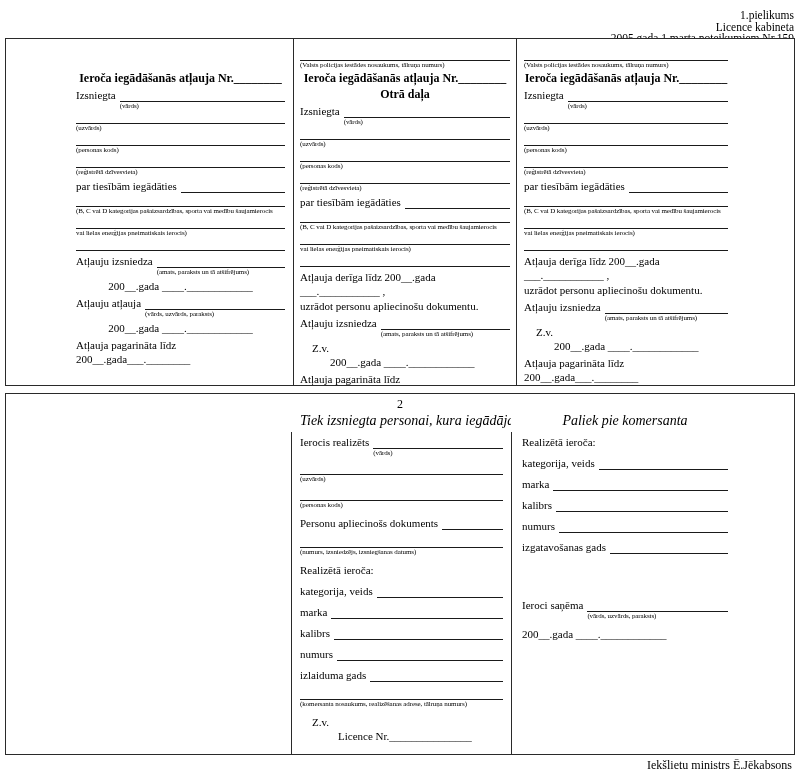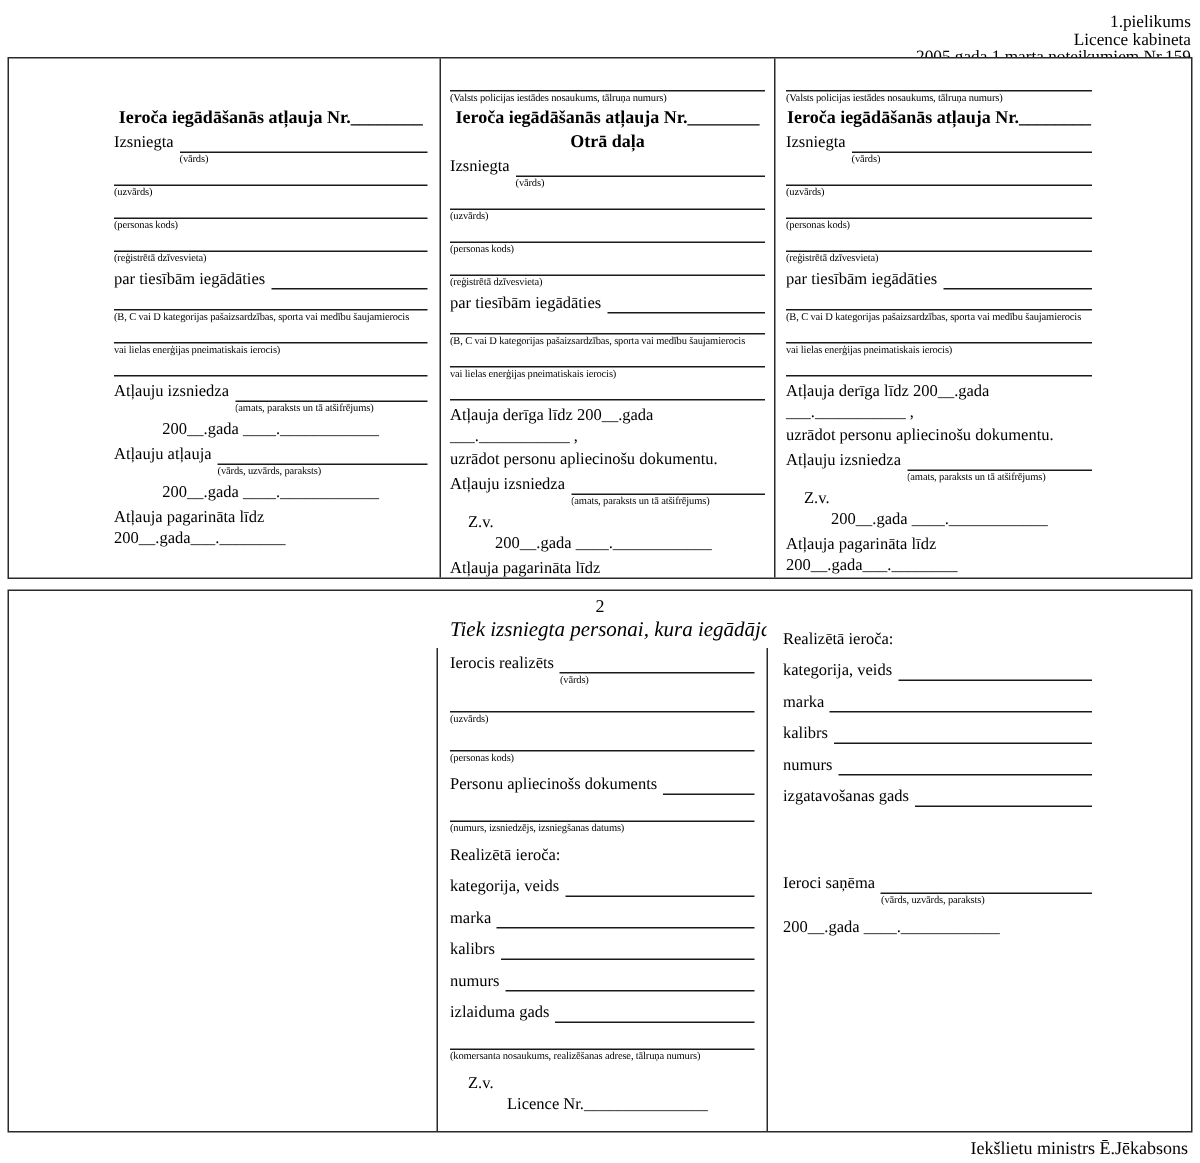--- a/index.html
+++ b/index.html
@@ -293,20 +293,21 @@
             <div class="rule-line"></div>
             <div class="cap">(komersanta nosaukums, realizēšanas adrese, tālruņa numurs)</div>
           </div>
           <div class="row zv">
             <span class="zvl">Z.v.</span>
             <span class="zvt">Licence Nr._______________</span>
           </div>
         </div>
     </div>
     <div class="col bcol3">
+      <div class="col-header">Paliek pie komersanta</div>
       <div>
           <div class="row txt">Realizētā ieroča:</div>
           <div class="row lf">
             <span class="lbl">kategorija, veids</span>
             <span class="fillwrap">
               <span class="fill"></span>
             </span>
           </div>
           <div class="row lf">
             <span class="lbl">marka</span>

